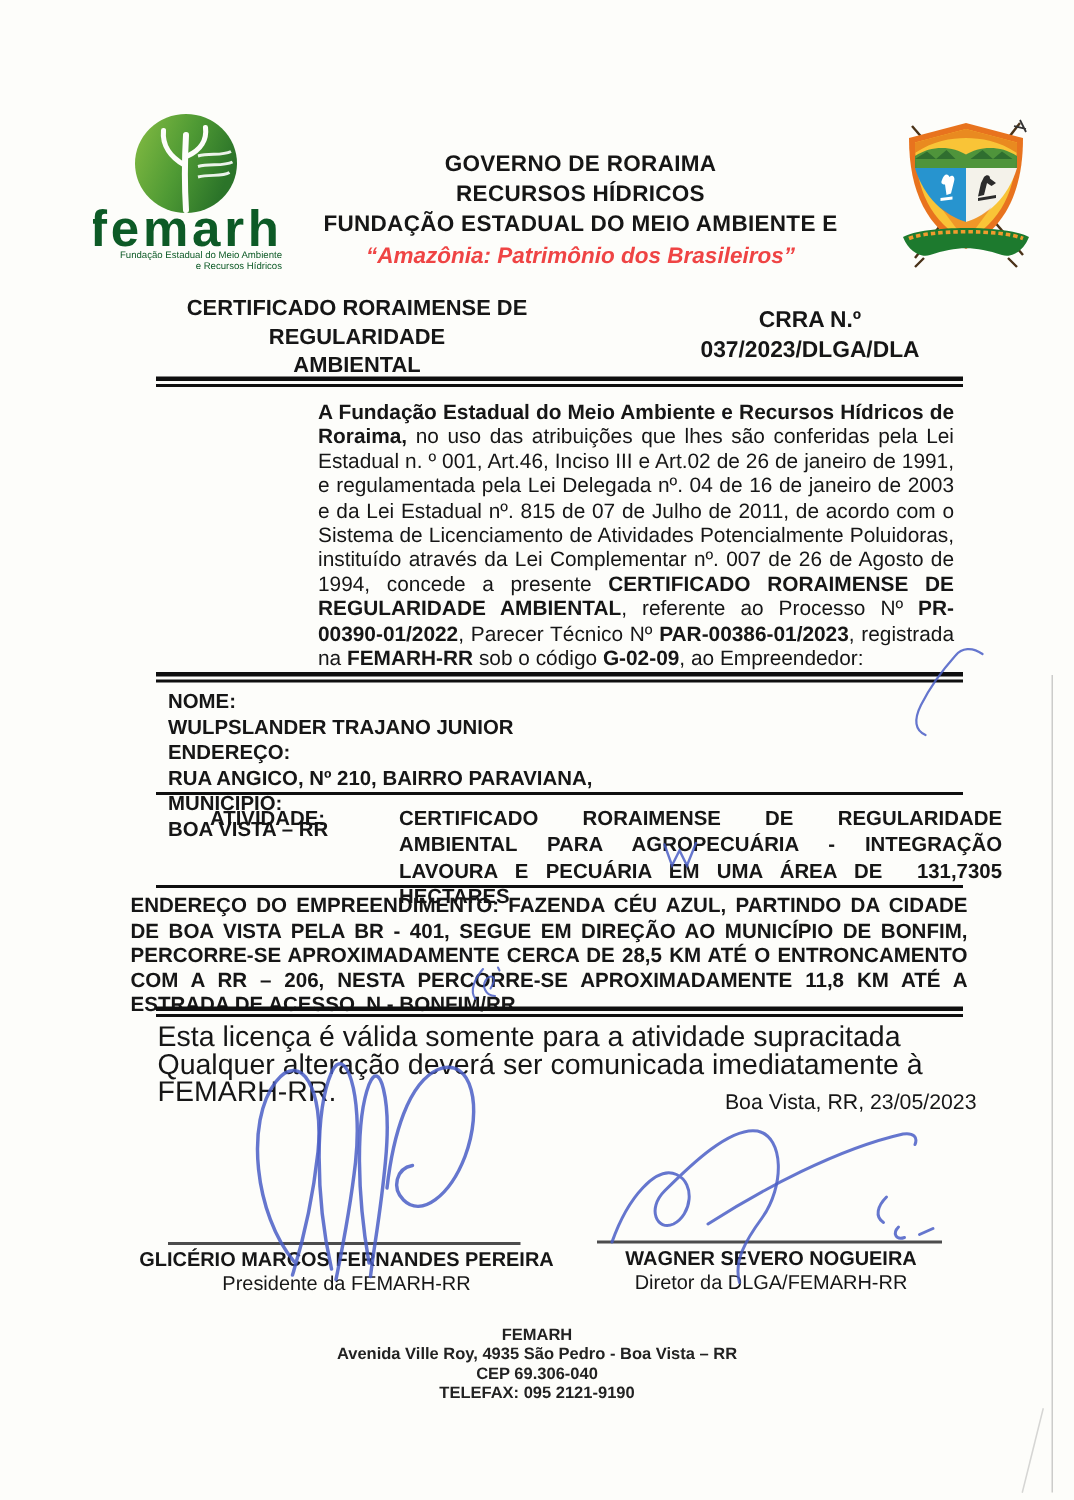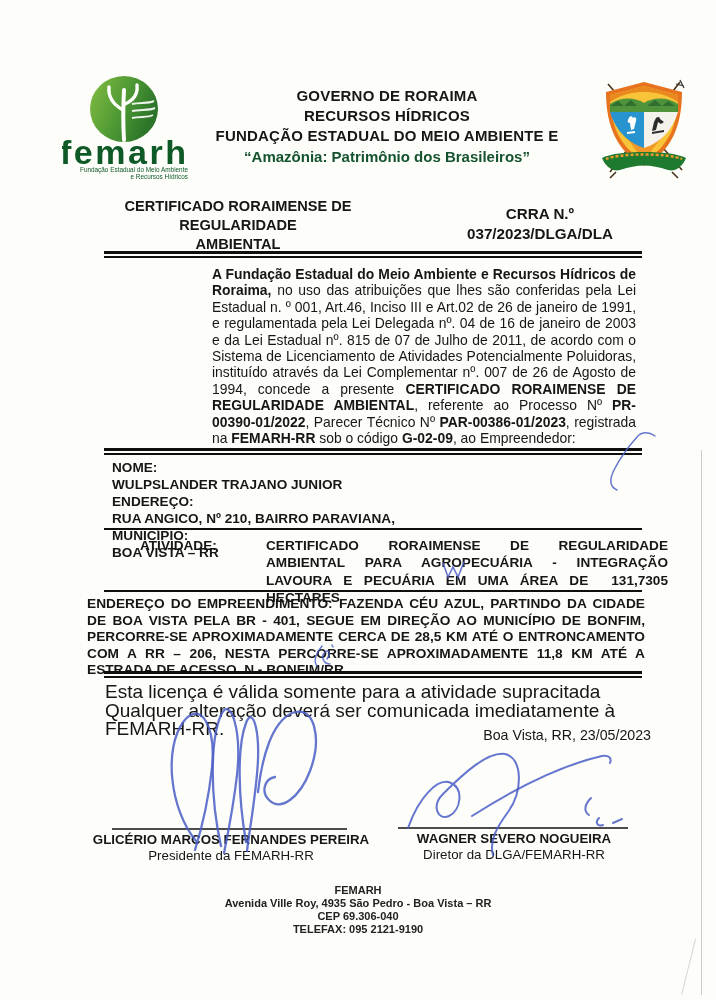--- a/index.html
+++ b/index.html
@@ -3,23 +3,23 @@
 <meta charset="utf-8">
 <style>
   html,body{margin:0;padding:0;background:#e8e8e8;}
   .page{
     position:relative;width:716px;height:1000px;margin:0 auto;
     background:#fdfdfa;overflow:hidden;
     font-family:"Liberation Sans",sans-serif;color:#161616;
   }
   
   .logo{position:absolute;top:74px;left:62px;width:128px;height:106px;}
-  .org{position:absolute;top:86px;left:188px;width:398px;text-align:center;}
+  .org{position:absolute;top:100px;left:188px;width:398px;text-align:center;}
   .org .l{font-weight:bold;font-size:15px;line-height:20px;letter-spacing:.2px;}
-  .motto{font-weight:bold;font-size:15px;line-height:20px;margin-top:1px;color:#14532d;}
+  .motto{font-weight:bold;font-style:italic;font-size:15px;line-height:20px;margin-top:1px;color:#ef4444;}
   .coat{position:absolute;top:76px;left:592px;width:104px;height:104px;}
   
   .title-row{position:absolute;top:197px;left:100px;width:560px;display:flex;justify-content:space-between;}
   .cert-title{width:276px;text-align:center;font-weight:bold;font-size:14.6px;line-height:19px;}
   .crra{width:240px;text-align:center;font-weight:bold;font-size:15.2px;line-height:20px;padding-top:7px;}
   
   .rule{position:absolute;left:104px;width:538px;}
   .hr2{height:2px;border-top:3px solid #0f0f0f;border-bottom:2px solid #0f0f0f;}
   .hr1{height:2px;background:#0f0f0f;}
   

